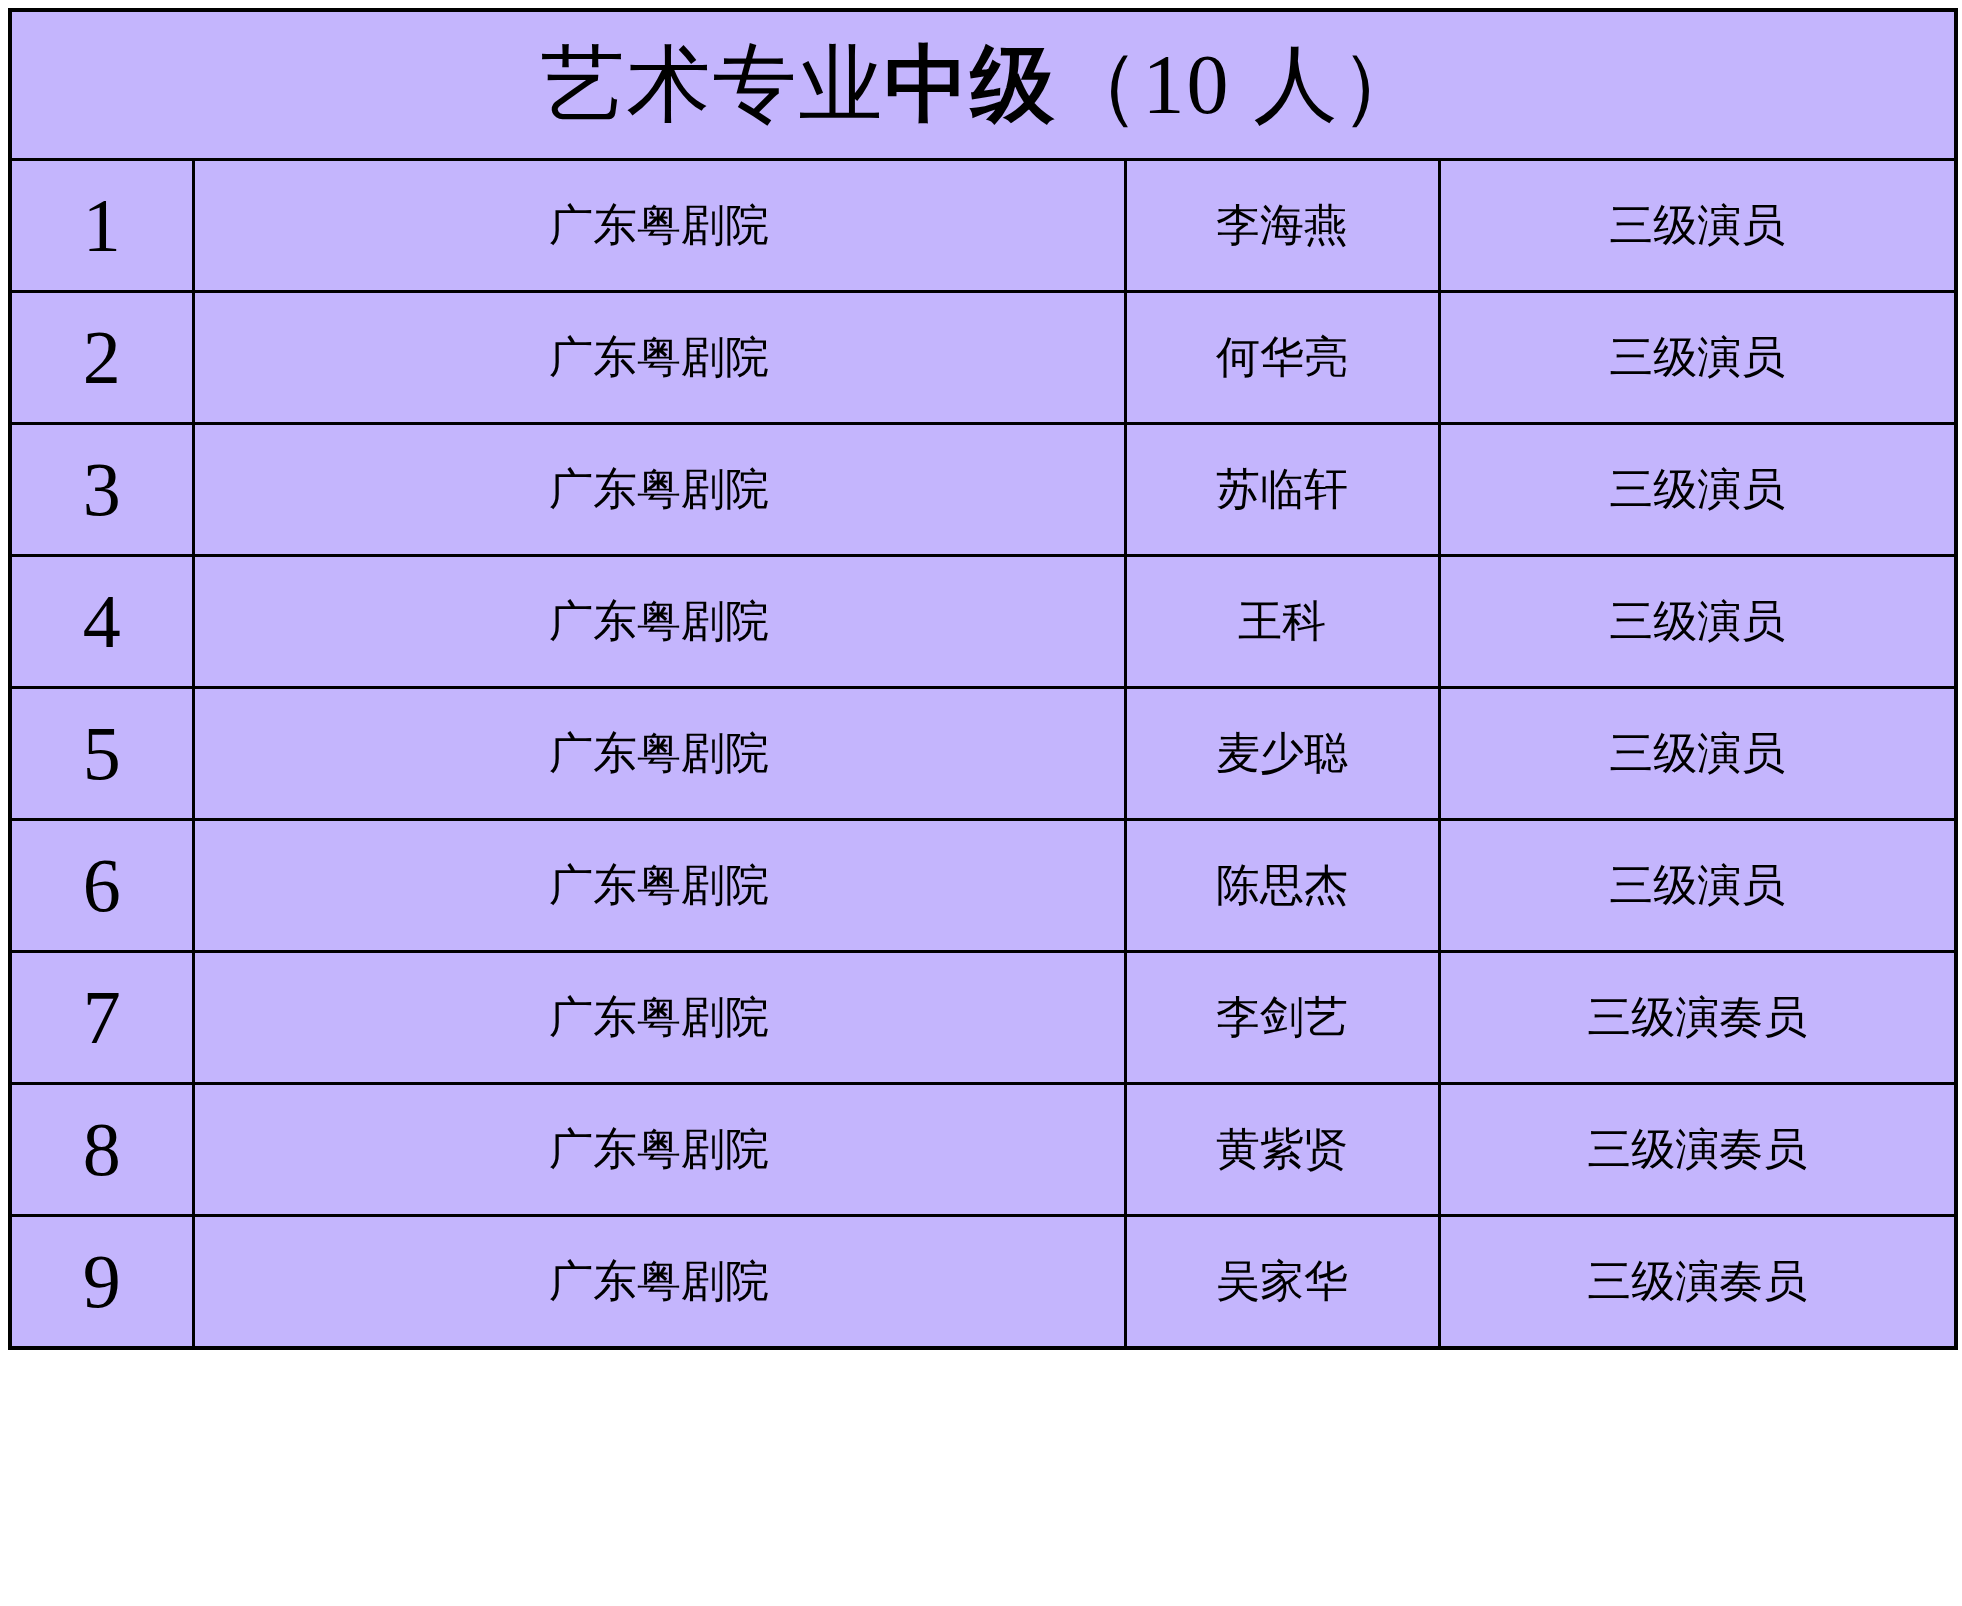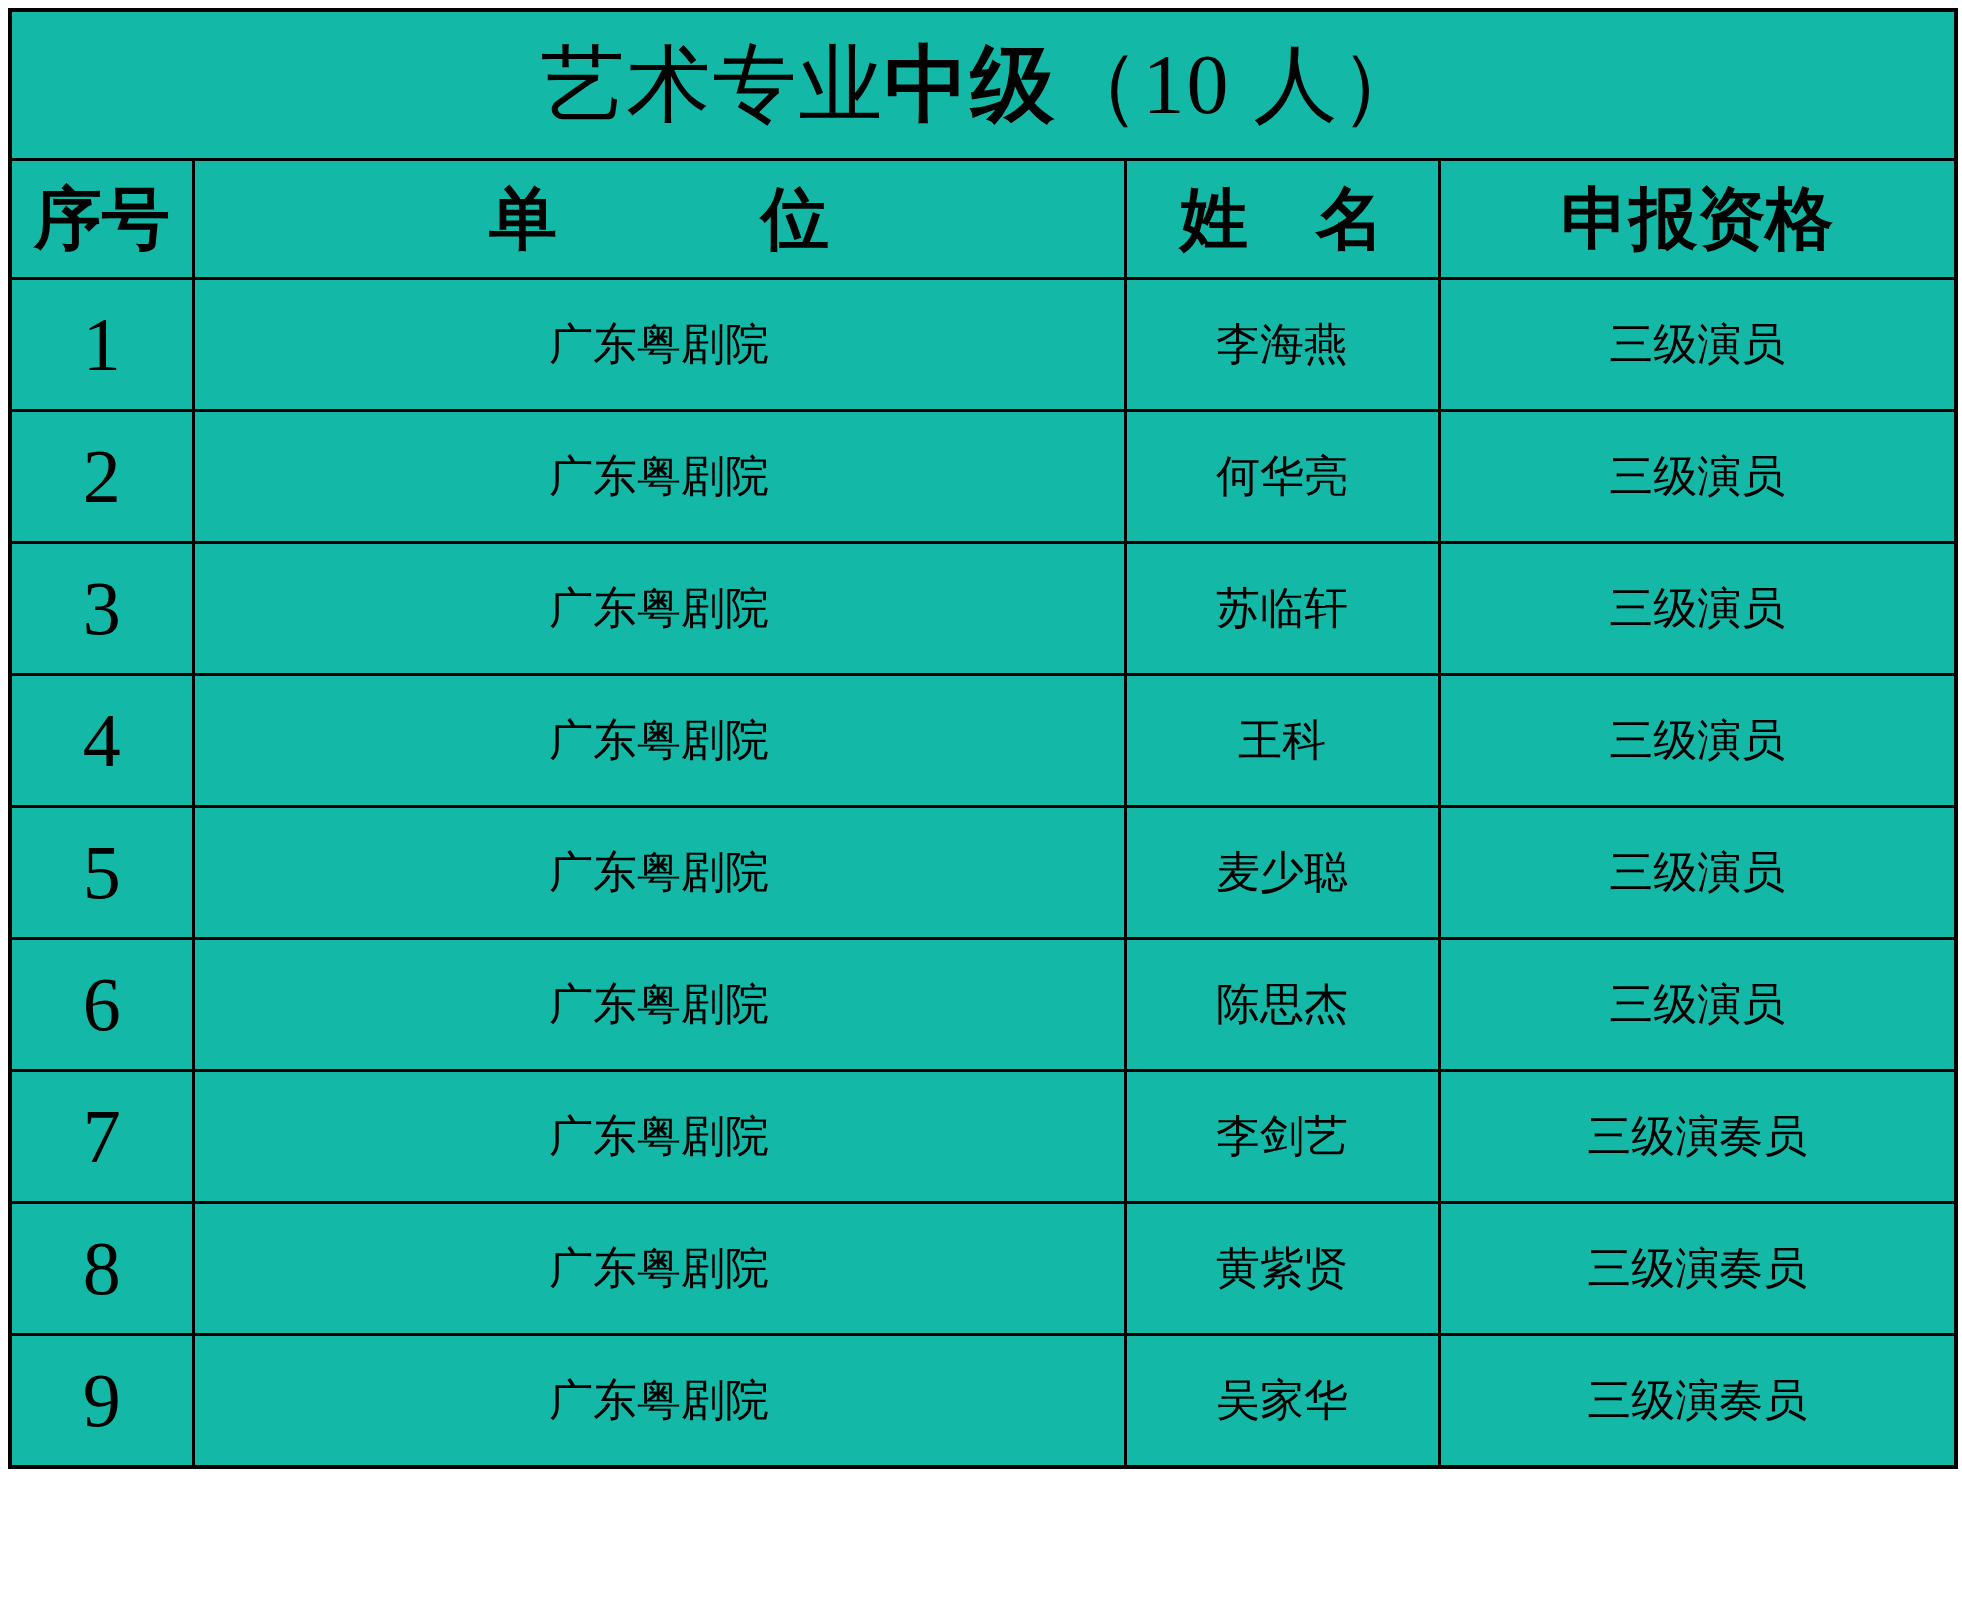--- a/index.html
+++ b/index.html
@@ -15,21 +15,21 @@
     font-family: "Liberation Serif", "DejaVu Serif", serif;
     color: #000000;
   }
   table.roster {
     position: absolute;
     left: 8px;
     top: 8px;
     width: 1946px;
     border-collapse: collapse;
     table-layout: fixed;
-    background: #14b8a6;
+    background: #c4b5fd;
     border: 4px solid #000000;
   }
   table.roster td, table.roster th {
     border: 3px solid #000000;
     text-align: center;
     vertical-align: middle;
     padding: 0;
     overflow: hidden;
     font-weight: normal;
   }
@@ -64,26 +64,20 @@
   <table class="roster">
     <colgroup>
       <col style="width:183px">
       <col style="width:932px">
       <col style="width:314px">
       <col style="width:517px">
     </colgroup>
     <tbody>
       <tr class="title-row">
         <td colspan="4"><span>艺术专业</span><span class="title-bold">中级</span><span>（10 人）</span></td>
-      </tr>
-      <tr class="header-row">
-        <th>序号</th>
-        <th>单　　　位</th>
-        <th>姓　名</th>
-        <th>申报资格</th>
       </tr>
       <tr class="data-row">
         <td class="num-cell">1</td>
         <td>广东粤剧院</td>
         <td>李海燕</td>
         <td>三级演员</td>
       </tr>
       <tr class="data-row">
         <td class="num-cell">2</td>
         <td>广东粤剧院</td>

